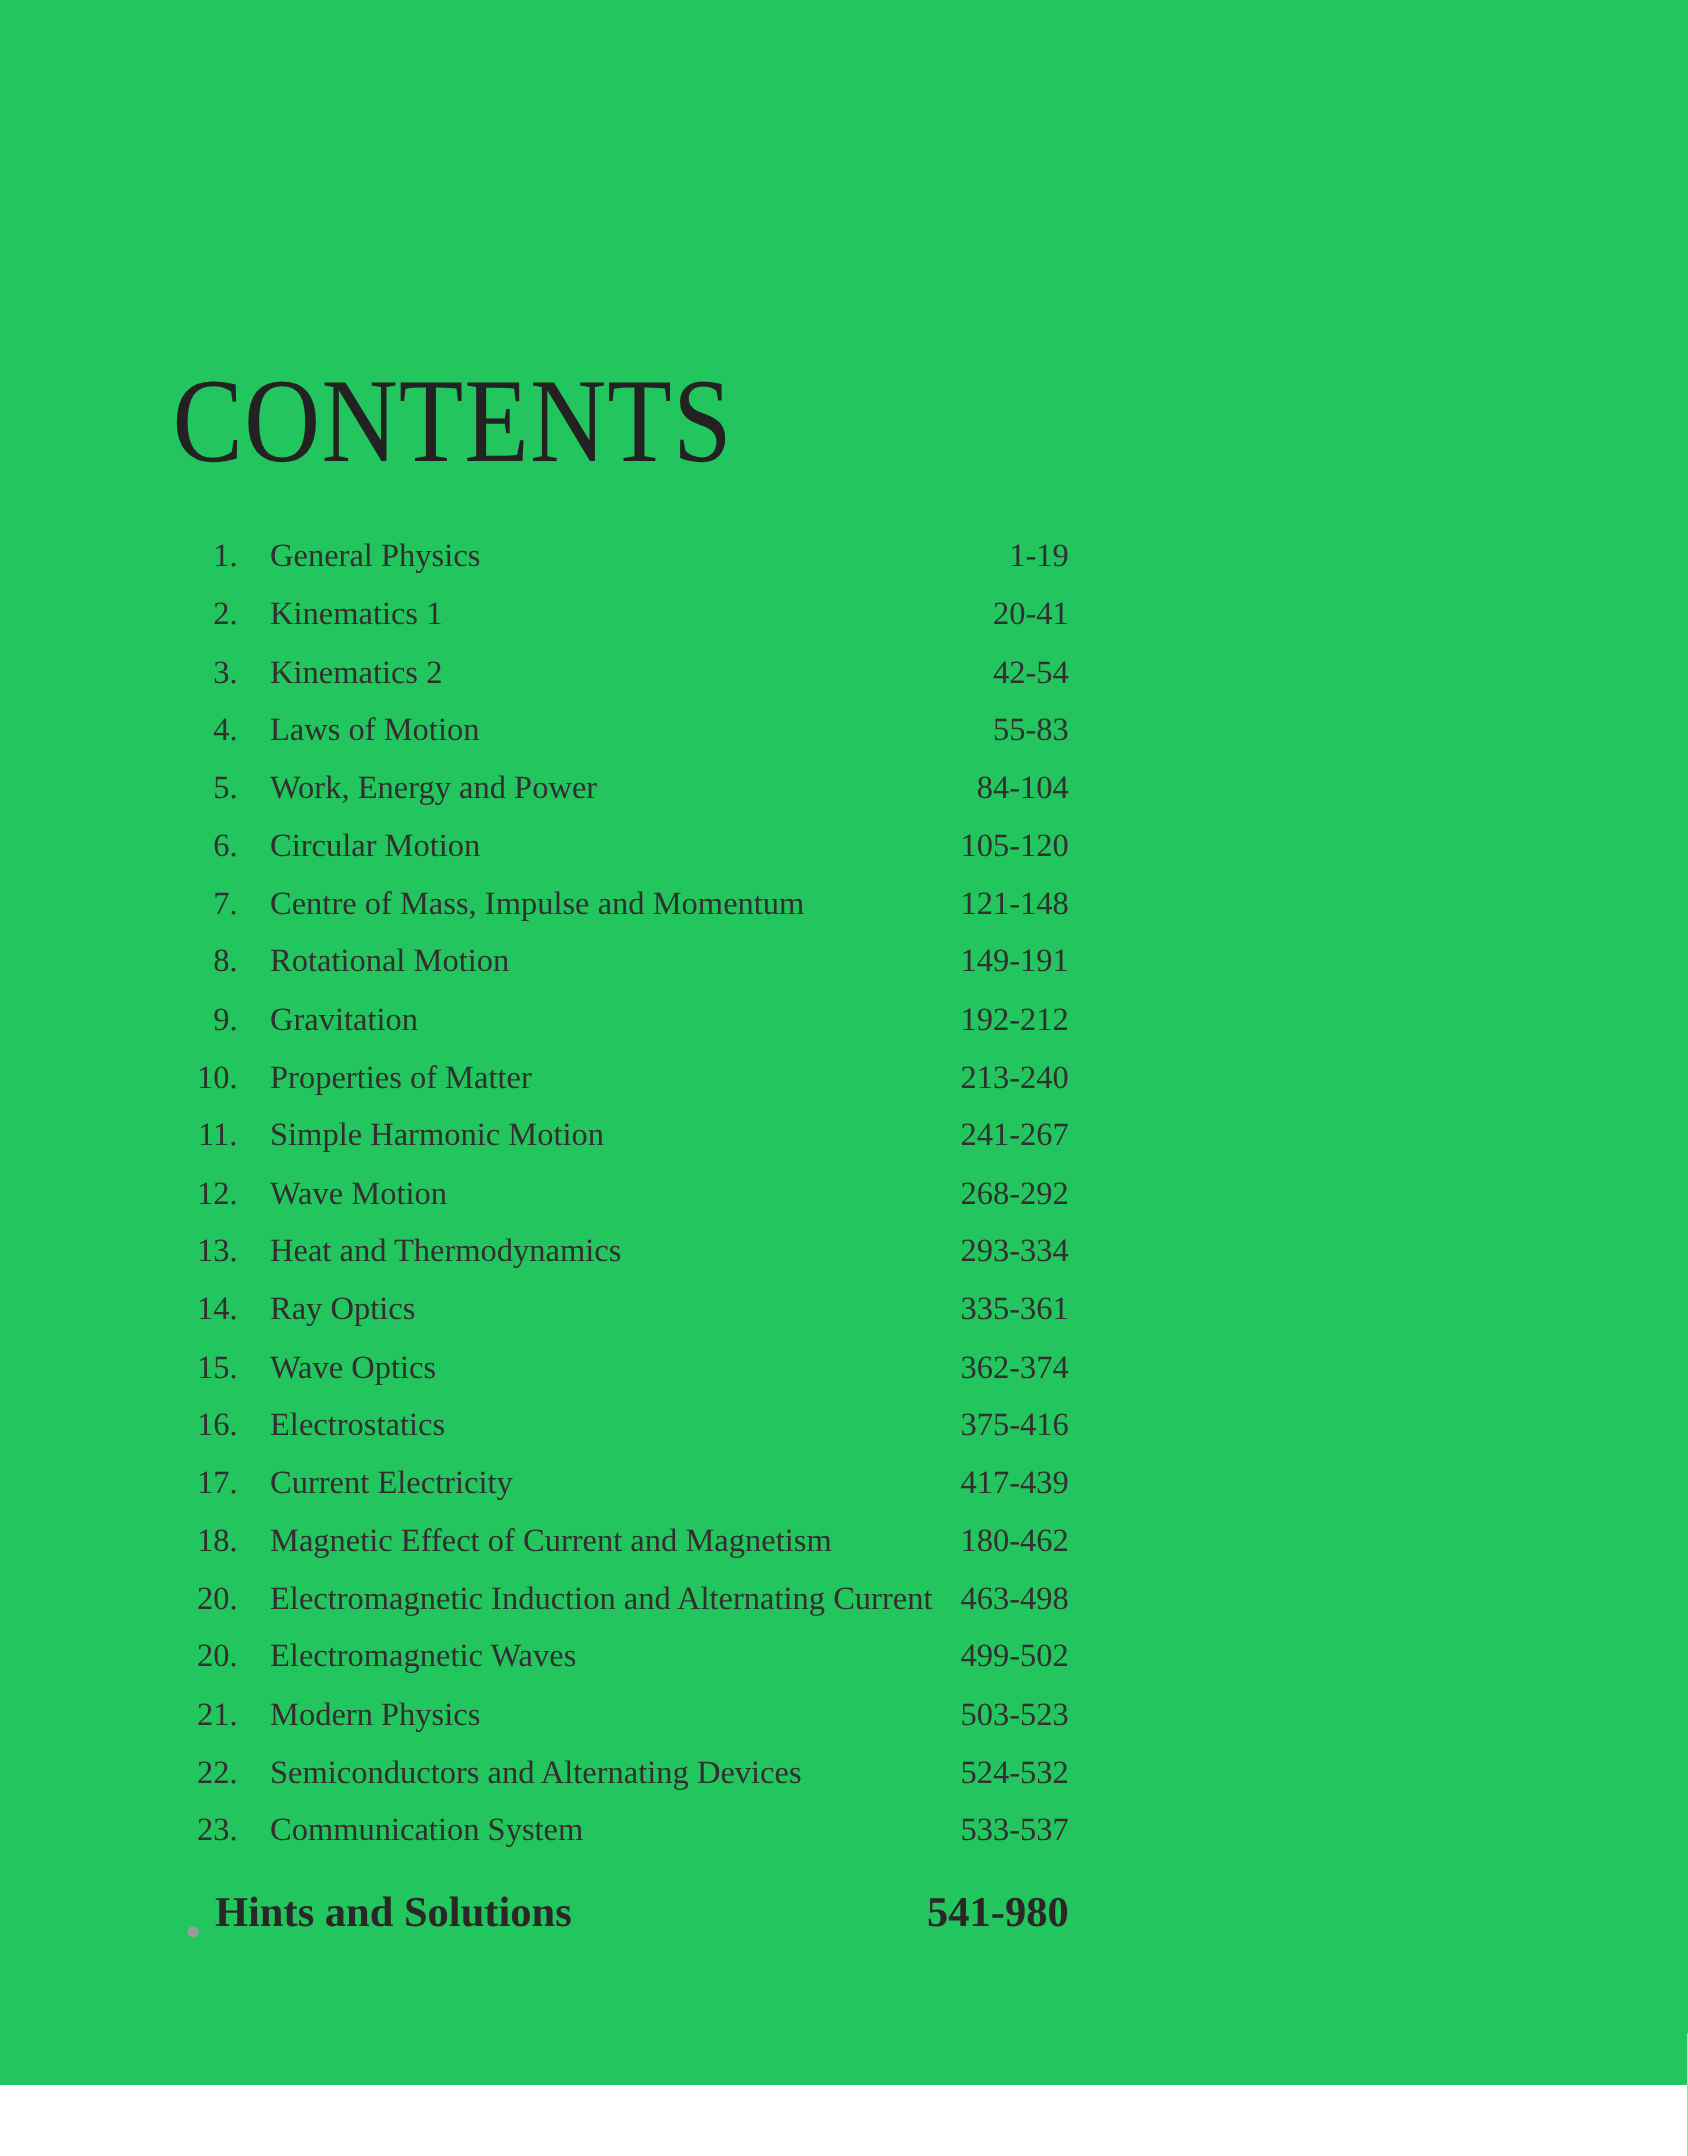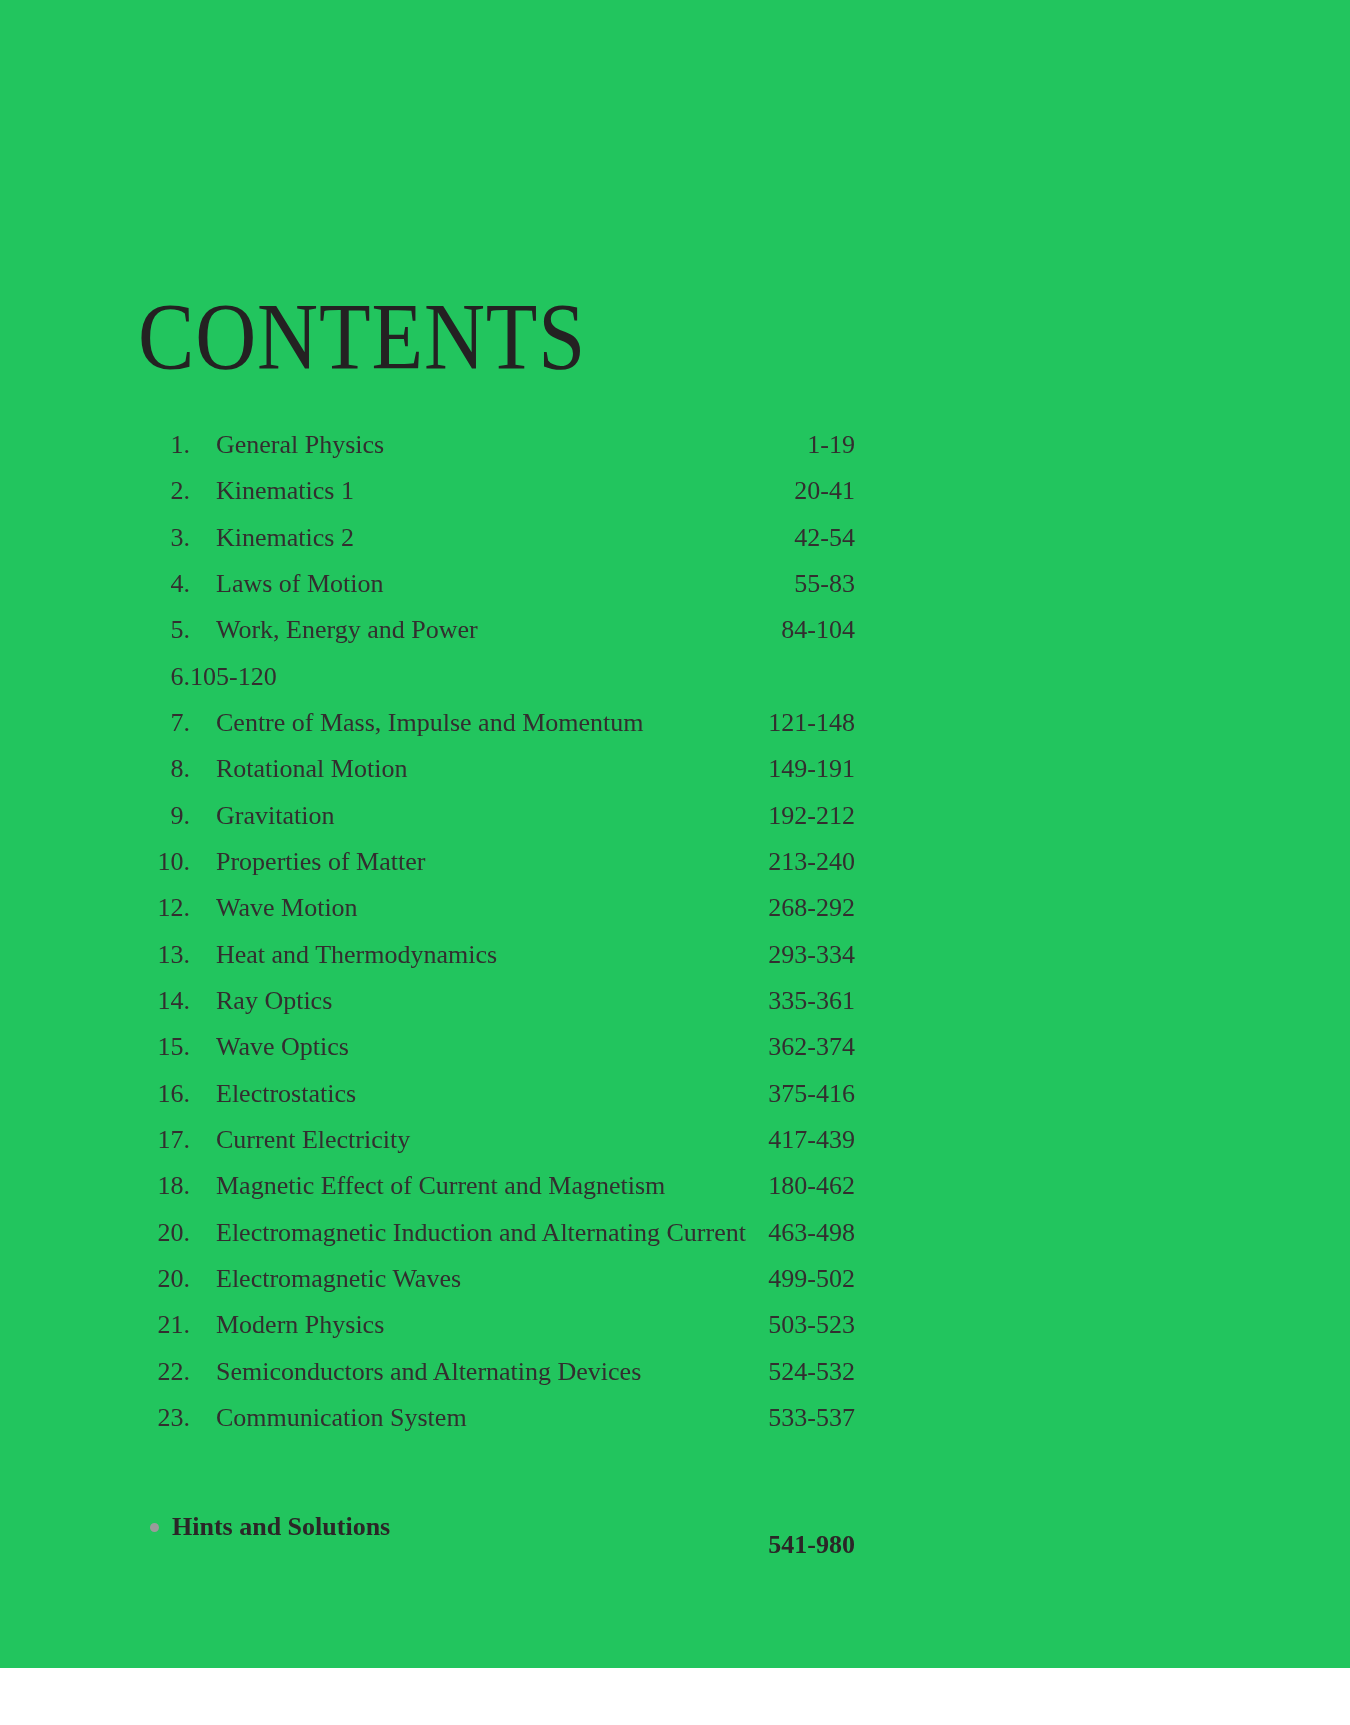--- a/index.html
+++ b/index.html
@@ -53,22 +53,22 @@
     white-space: nowrap;
     text-align: center;
   }
   .footer-row {
     position: absolute;
     left: 0;
     top: 1504px;
     width: 855px;
     height: 46px;
     display: flex;
-    align-items: center;
-    font-size: 26px;
+    align-items: flex-end;
+    font-size: 34px;
     font-weight: bold;
     color: #2b2627;
   }
   .bullet {
     flex: none;
     width: 9px;
     height: 9px;
     border-radius: 50%;
     background: #9b9b9b;
     margin-left: 150px;
@@ -105,20 +105,21 @@
         <span class="chapter">Laws of Motion</span>
         <span class="pages">55-83</span>
       </div>
     <div class="row">
         <span class="num">5.</span>
         <span class="chapter">Work, Energy and Power</span>
         <span class="pages">84-104</span>
       </div>
     <div class="row">
         <span class="num">6.</span>
+        <span class="chapter">Circular Motion</span>
         <span class="pages">105-120</span>
       </div>
     <div class="row">
         <span class="num">7.</span>
         <span class="chapter">Centre of Mass, Impulse and Momentum</span>
         <span class="pages">121-148</span>
       </div>
     <div class="row">
         <span class="num">8.</span>
         <span class="chapter">Rotational Motion</span>
@@ -126,20 +127,25 @@
       </div>
     <div class="row">
         <span class="num">9.</span>
         <span class="chapter">Gravitation</span>
         <span class="pages">192-212</span>
       </div>
     <div class="row">
         <span class="num">10.</span>
         <span class="chapter">Properties of Matter</span>
         <span class="pages">213-240</span>
+      </div>
+    <div class="row">
+        <span class="num">11.</span>
+        <span class="chapter">Simple Harmonic Motion</span>
+        <span class="pages">241-267</span>
       </div>
     <div class="row">
         <span class="num">12.</span>
         <span class="chapter">Wave Motion</span>
         <span class="pages">268-292</span>
       </div>
     <div class="row">
         <span class="num">13.</span>
         <span class="chapter">Heat and Thermodynamics</span>
         <span class="pages">293-334</span>

